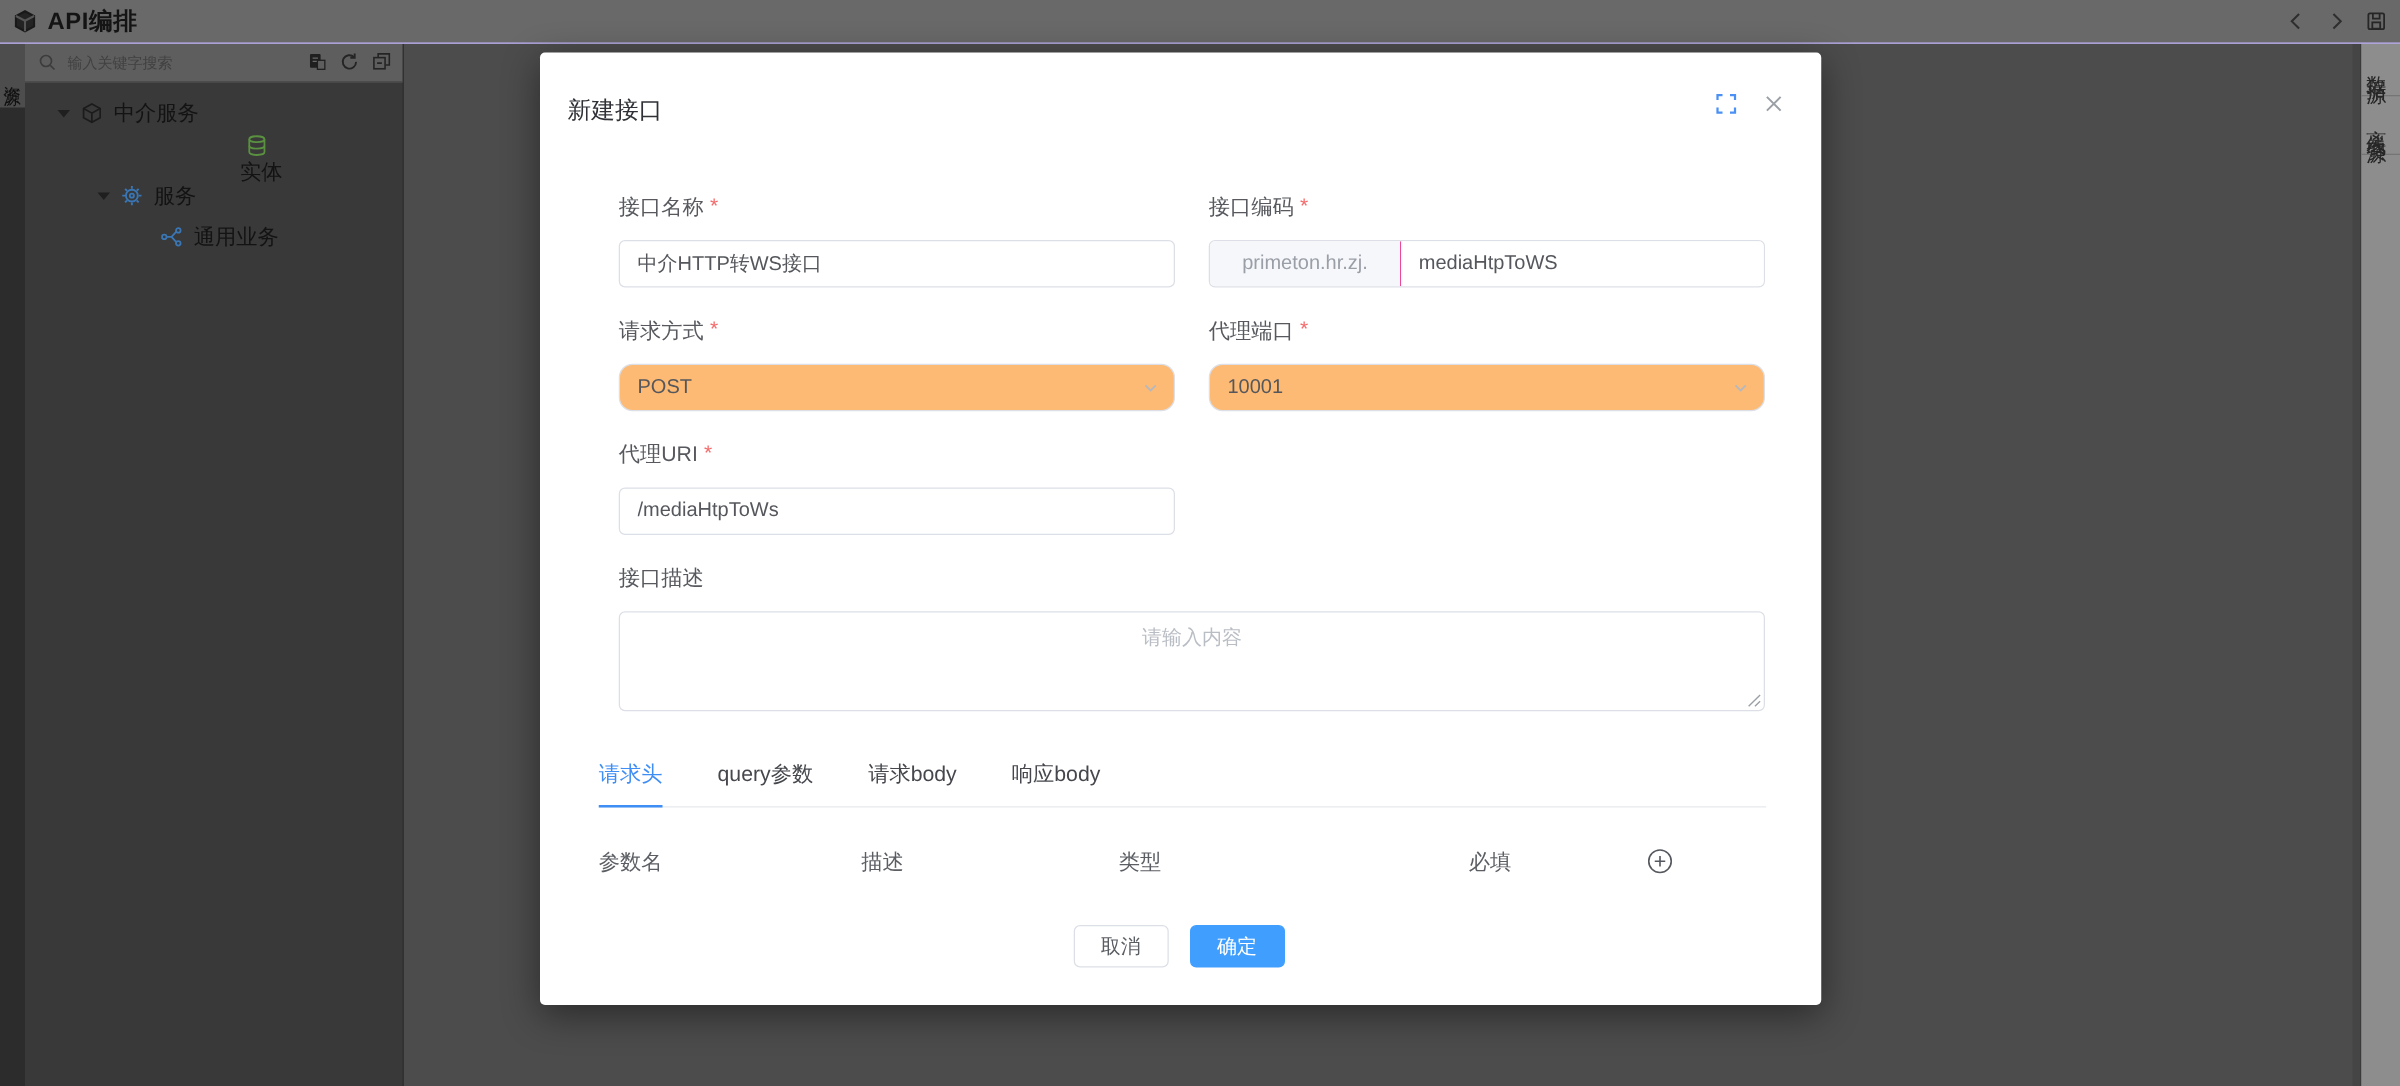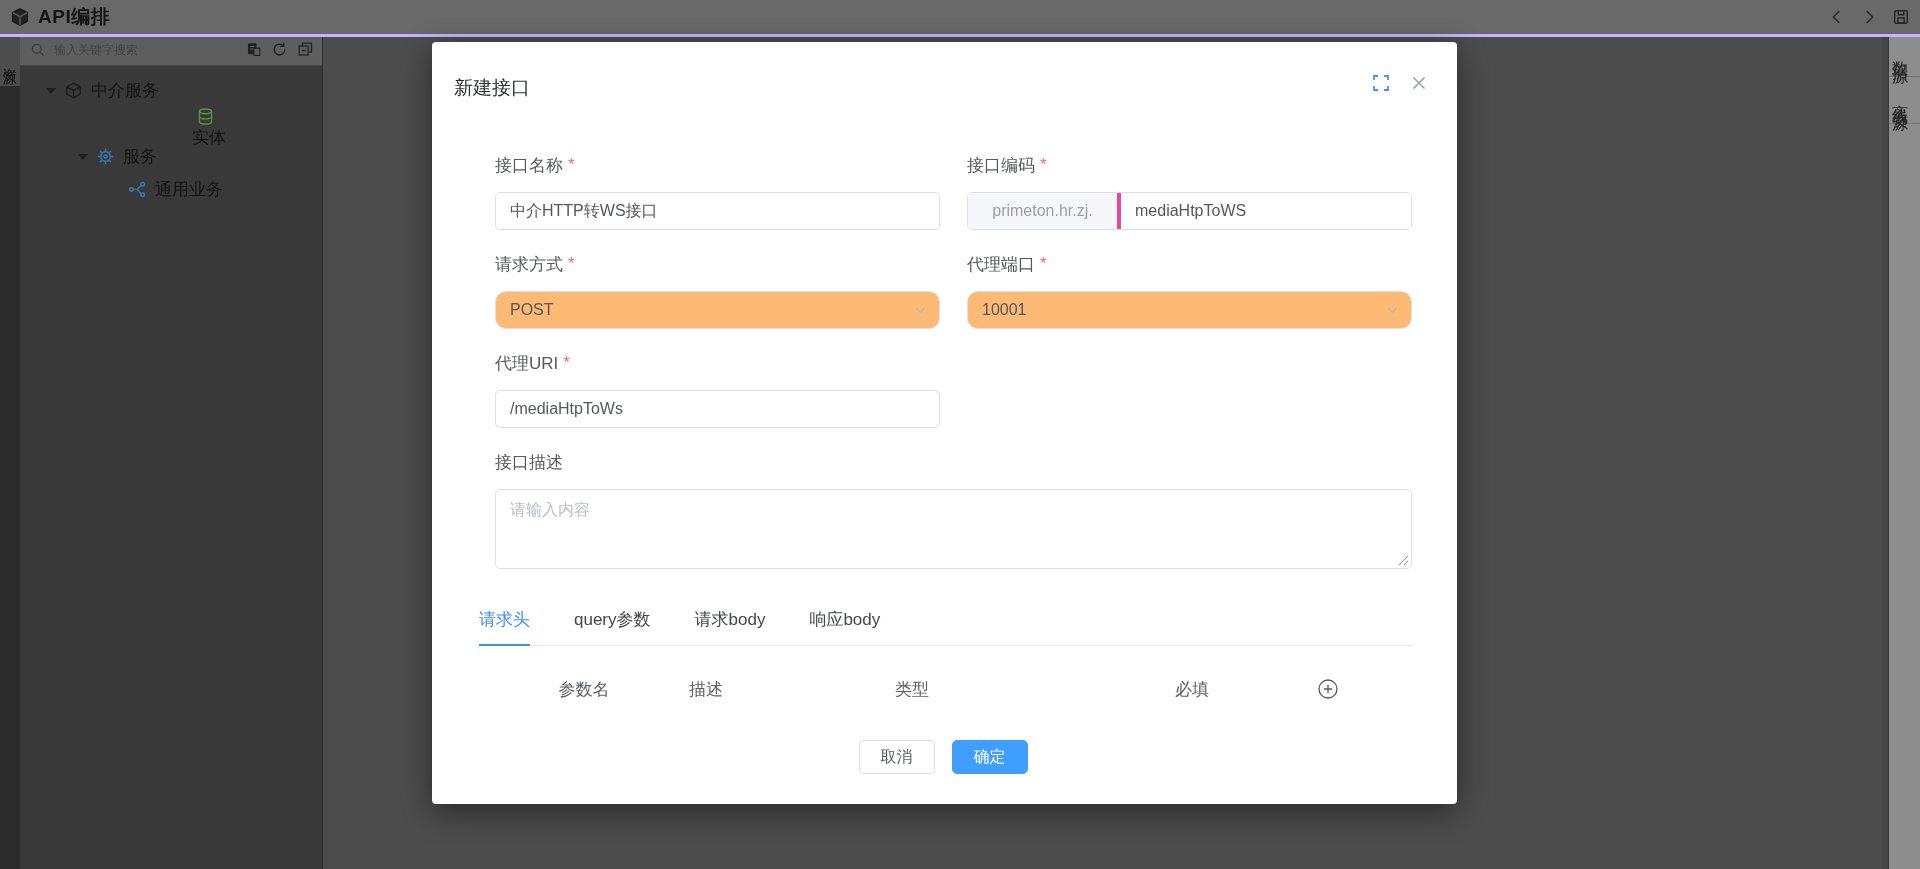--- a/index.html
+++ b/index.html
@@ -1,21 +1,21 @@
 <!DOCTYPE html>
 <html><head>
 <meta charset="utf-8">
 <style>
   * { margin:0; padding:0; box-sizing:border-box; }
   html,body { width:1920px; height:869px; overflow:hidden; }
   body { font-family:"Liberation Sans","DejaVu Sans",sans-serif; background:#4c4c4c; position:relative; }
 
   
   .topbar { position:absolute; left:0; top:0; width:1920px; height:33px; background:#696969;
-            border-bottom:3px solid #c4b5fd; display:flex; align-items:center; padding:17px 10px; z-index:1; }
+            border-bottom:1px solid #c4b5fd; display:flex; align-items:center; padding:17px 10px; z-index:1; }
   .topbar .logo { width:20px; height:20px; margin-right:8px; }
   .topbar .app-title { font-size:19px; font-weight:600; color:#141414; letter-spacing:0.5px; }
   .topbar-right { margin-left:auto; display:flex; align-items:center; gap:14px; }
   .tb-icon { width:18px; height:18px; display:block; cursor:pointer; }
 
   
   .left-strip { position:absolute; left:0; top:34px; width:20px; height:835px; background:#2c2c2c; }
   .left-tab { width:20px; height:52px; background:#4d4d4d; display:flex; align-items:center; justify-content:center;
               writing-mode:vertical-lr; text-orientation:upright; font-size:14px; color:#101010; letter-spacing:3px; cursor:pointer; }
 
@@ -54,38 +54,38 @@
   .form { margin-left:16px; display:grid; grid-template-columns:445px 445px; column-gap:27px; }
   .field { margin-bottom:23px; }
   .span2 { grid-column:1 / -1; }
   .f-label { height:22px; margin-bottom:16px; font-size:17px; color:#57595e; display:flex; align-items:center; }
   .star { color:#f56c6c; margin-left:5px; font-size:17px; }
   .control { position:relative; height:38px; }
   .ipt { width:100%; height:38px; border:1px solid #dcdfe6; border-radius:5px; padding:0 14px;
          font-size:16px; color:#55575c; outline:none; font-family:inherit; background:#fff; }
   .ipt::placeholder { color:#b9bdc4; opacity:1; }
   .group { display:flex; height:38px; border:1px solid #dcdfe6; border-radius:5px; overflow:hidden; }
-  .addon { width:153px; background:#f5f7fa; border-right:4px solid #ec4899; display:flex; align-items:center;
+  .addon { width:153px; background:#f5f7fa; border-right:1px solid #ec4899; display:flex; align-items:center;
            justify-content:center; font-size:16px; color:#9a9ea6; }
   .group .ipt { border:none; border-radius:0; flex:1; height:36px; }
   .select { width:100%; height:38px; border:1px solid #dcdfe6; border-radius:11px; padding:0 34px 0 14px;
             display:flex; align-items:center; font-size:16px; color:#55575c; cursor:pointer; background:#fdba74; }
   .select svg { position:absolute; right:12px; top:12px; width:15px; height:15px; }
   .tarea { width:100%; height:80px; border:1px solid #dcdfe6; border-radius:5px; padding:10px 14px;
-           font-size:16px; color:#be185d; font-family:inherit; resize:none; outline:none; display:block; }
+           font-size:16px; color:#be185d; font-family:inherit; resize:none; outline:none; display:block;text-align:center; }
   .tarea::placeholder { color:#b9bdc4; opacity:1; }
   .resize-grip { position:absolute; right:3px; bottom:3px; width:11px; height:11px; pointer-events:none; }
 
   .tabs { margin-top:39px; border-bottom:1px solid #e6e9ee; display:flex; }
   .tab { font-size:17px; color:#45474c; padding-bottom:13px; margin-right:44px; cursor:pointer;
          border-bottom:2px solid transparent; margin-bottom:-1px; }
   .tab.active { color:#3f8ef5; border-bottom-color:#3f8ef5; }
 
   .param-header { margin-top:26px; height:34px; display:flex; align-items:center; font-size:17px; color:#5b5e63; }
-  .ph-c1 { width:210px;text-align:center; } .ph-c2 { width:206px; } .ph-c3 { width:280px; } .ph-c4 { width:142px; }
+  .ph-c1 { width:210px; } .ph-c2 { width:206px; } .ph-c3 { width:280px; } .ph-c4 { width:142px; }
   .ph-add { width:22px; height:22px; cursor:pointer; }
 
   .footer { margin-top:34px; display:flex; justify-content:center; gap:17px; padding-right:6px; }
   .btn { height:34px; border-radius:5px; font-size:16px; padding:0 21px; cursor:pointer; font-family:inherit;
          display:flex; align-items:center; justify-content:center; }
   .btn-default { background:#fff; border:1px solid #dcdfe6; color:#5a5d62; }
   .btn-primary { background:#409eff; border:1px solid #409eff; color:#ffffff; }
 </style>
 </head>
 <body>

